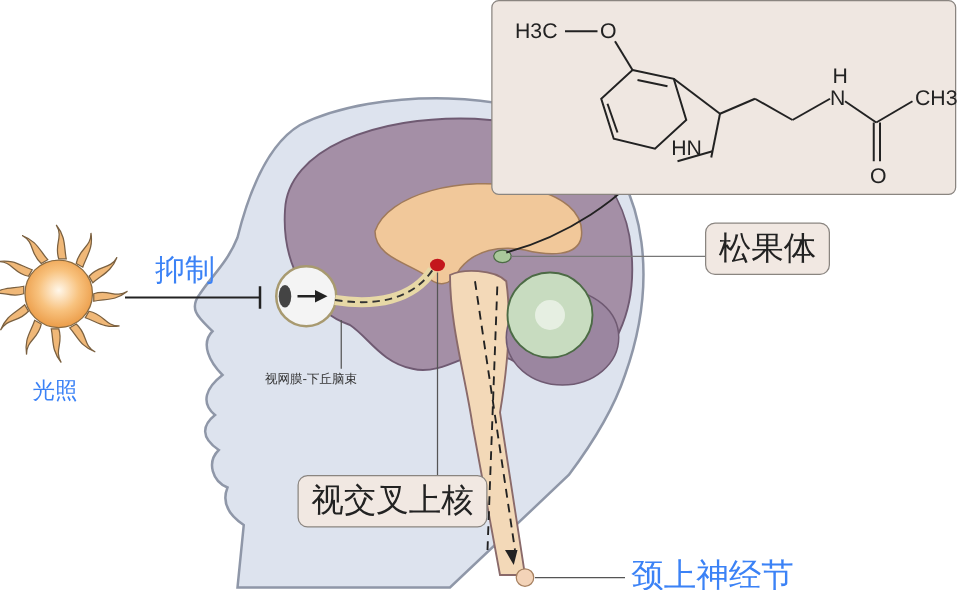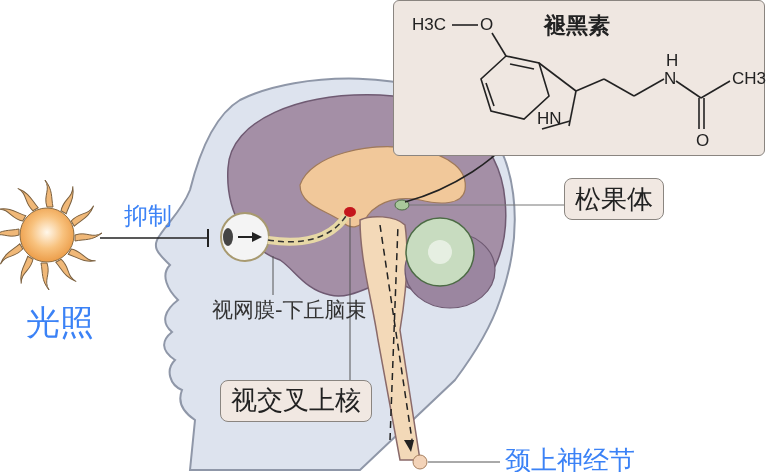--- a/index.html
+++ b/index.html
@@ -85,21 +85,20 @@
         <stop offset="0" stop-color="#fff7ea"></stop>
         <stop offset="0.5" stop-color="#f8c27e"></stop>
         <stop offset="1" stop-color="#e9953e"></stop>
       </radialGradient>
     </defs>
     <circle r="27" fill="url(#sung)" stroke="#8a6a40" stroke-width="1"></circle>
   </g>
 </svg>
 
 <div class="molbox">
-  <div class="mol-title">褪黑素</div>
   <svg width="372" height="156" style="position:absolute;left:0;top:0">
     <g stroke="#222" stroke-width="1.6" fill="none">
       <line x1="58" y1="24" x2="84" y2="24"></line>
       <line x1="98" y1="32" x2="112" y2="55"></line>
       <polygon points="112,55 145,62 155,95 130,118 97,110 87,78"></polygon>
       <line x1="116" y1="63" x2="140" y2="68"></line>
       <line x1="100" y1="105" x2="92" y2="82"></line>
       <line x1="145" y1="62" x2="182" y2="90"></line>
       <line x1="182" y1="90" x2="175" y2="125"></line>
       <line x1="176" y1="120" x2="148" y2="128"></line>
@@ -114,18 +113,18 @@
   </svg>
   <div class="mol-txt" style="left:18px;top:14px;text-align:right;">H3C</div>
   <div class="mol-txt" style="left:86px;top:14px;">O</div>
   <div class="mol-txt" style="left:143px;top:108px;">HN</div>
   <div class="mol-txt" style="left:272px;top:50px;">H</div>
   <div class="mol-txt" style="left:270px;top:68px;">N</div>
   <div class="mol-txt" style="left:338px;top:68px;">CH3</div>
   <div class="mol-txt" style="left:302px;top:130px;">O</div>
 </div>
 
-<div class="label" style="left:26px;top:300px;font-size:34px;">光照</div>
+<div class="label" style="left:26px;top:300px;font-size:18px;">光照</div>
 <div class="label" style="left:124px;top:200px;font-size:24px;">抑制</div>
-<div class="label" style="left:212px;top:296px;font-size:21px;color:#333;">视网膜-下丘脑束</div>
-<div class="boxlabel" style="left:220px;top:380px;font-family:Liberation Serif, serif;">视交叉上核</div>
+<div class="label" style="left:212px;top:296px;font-size:10px;color:#333;">视网膜-下丘脑束</div>
+<div class="boxlabel" style="left:238px;top:380px;">视交叉上核</div>
 <div class="boxlabel" style="left:564px;top:178px;">松果体</div>
 <div class="label" style="left:505px;top:443px;font-size:26px;">颈上神经节</div>
 
 </body></html>

